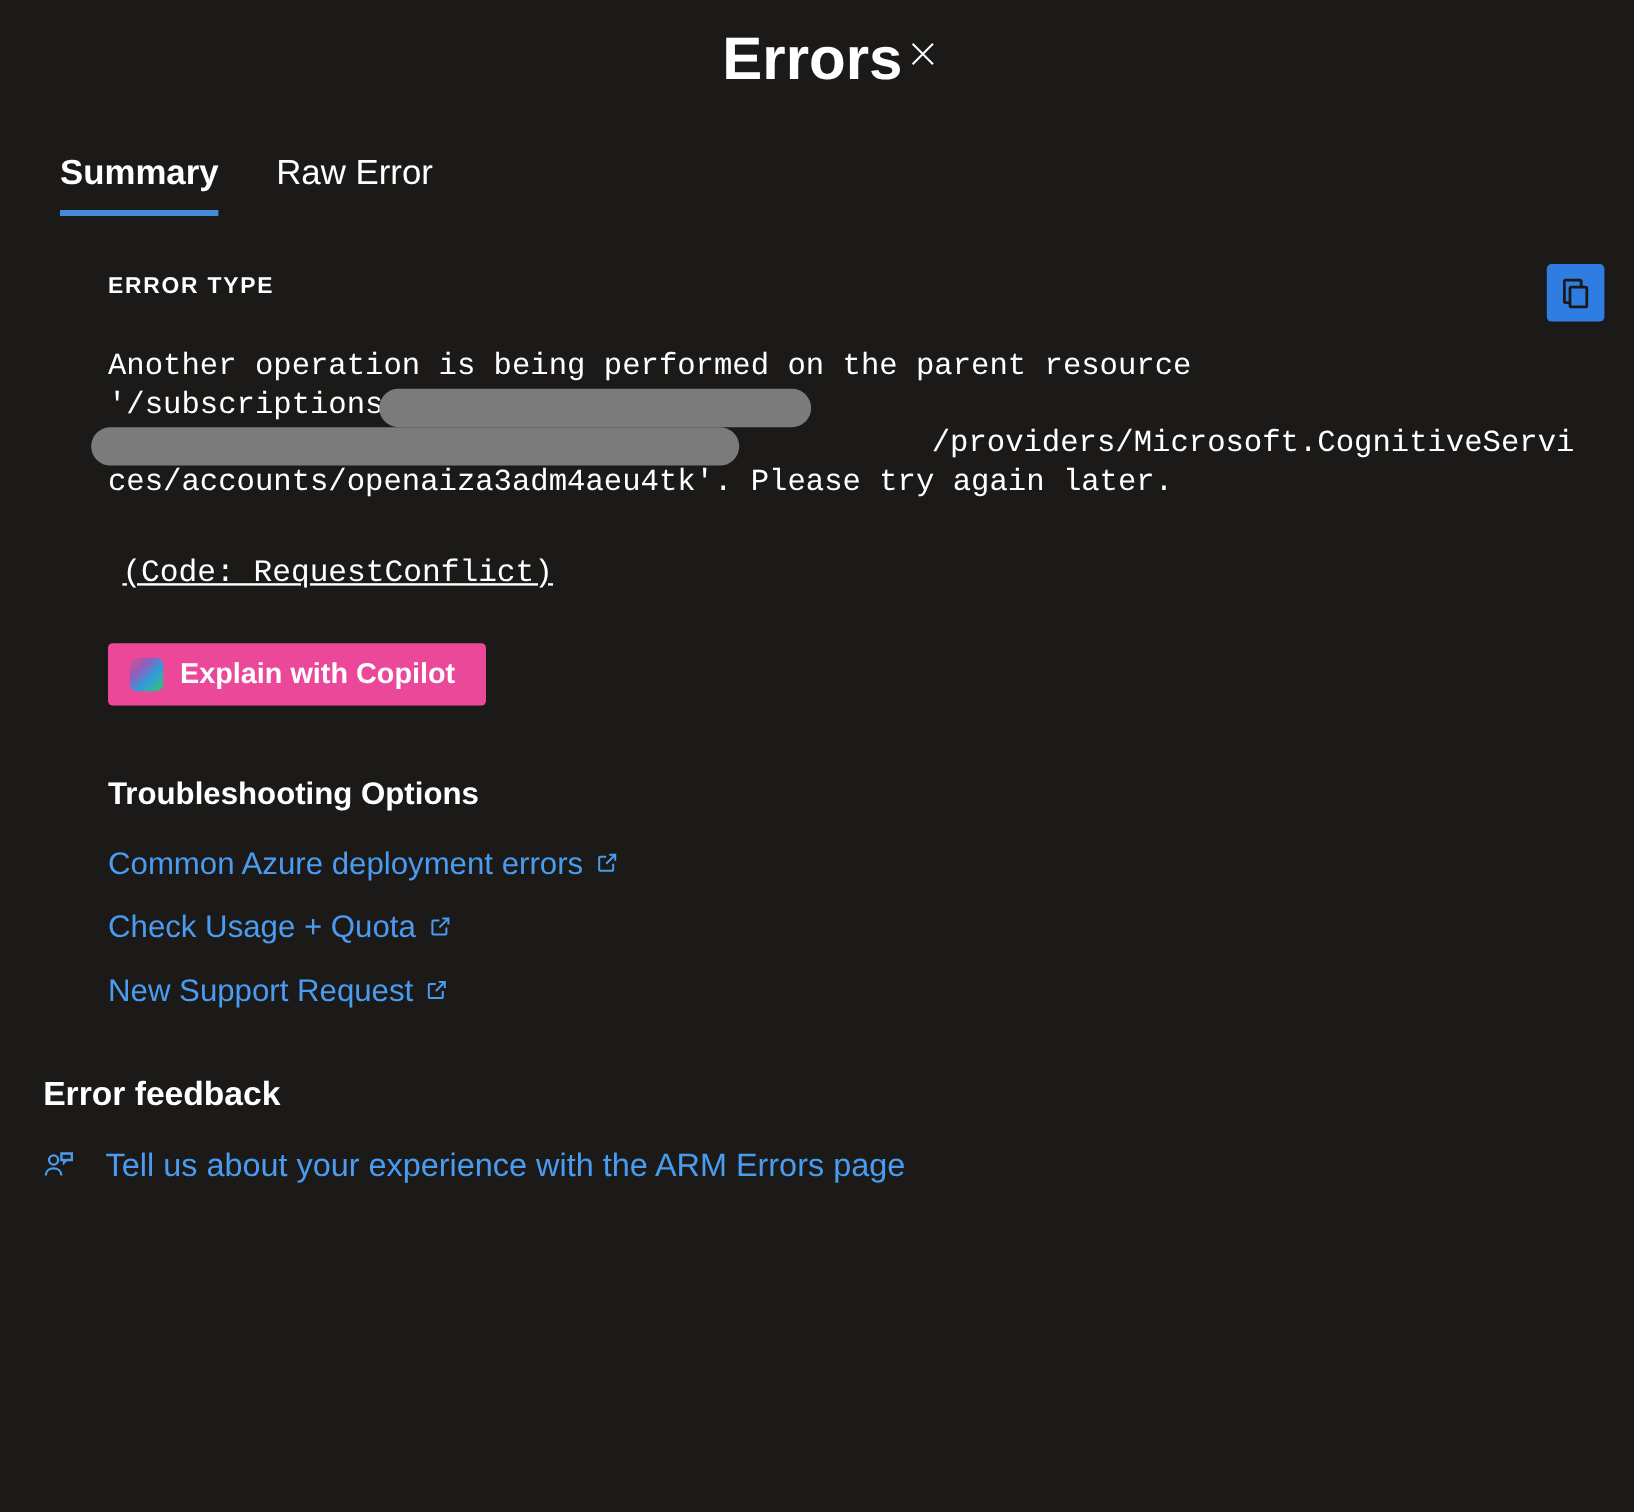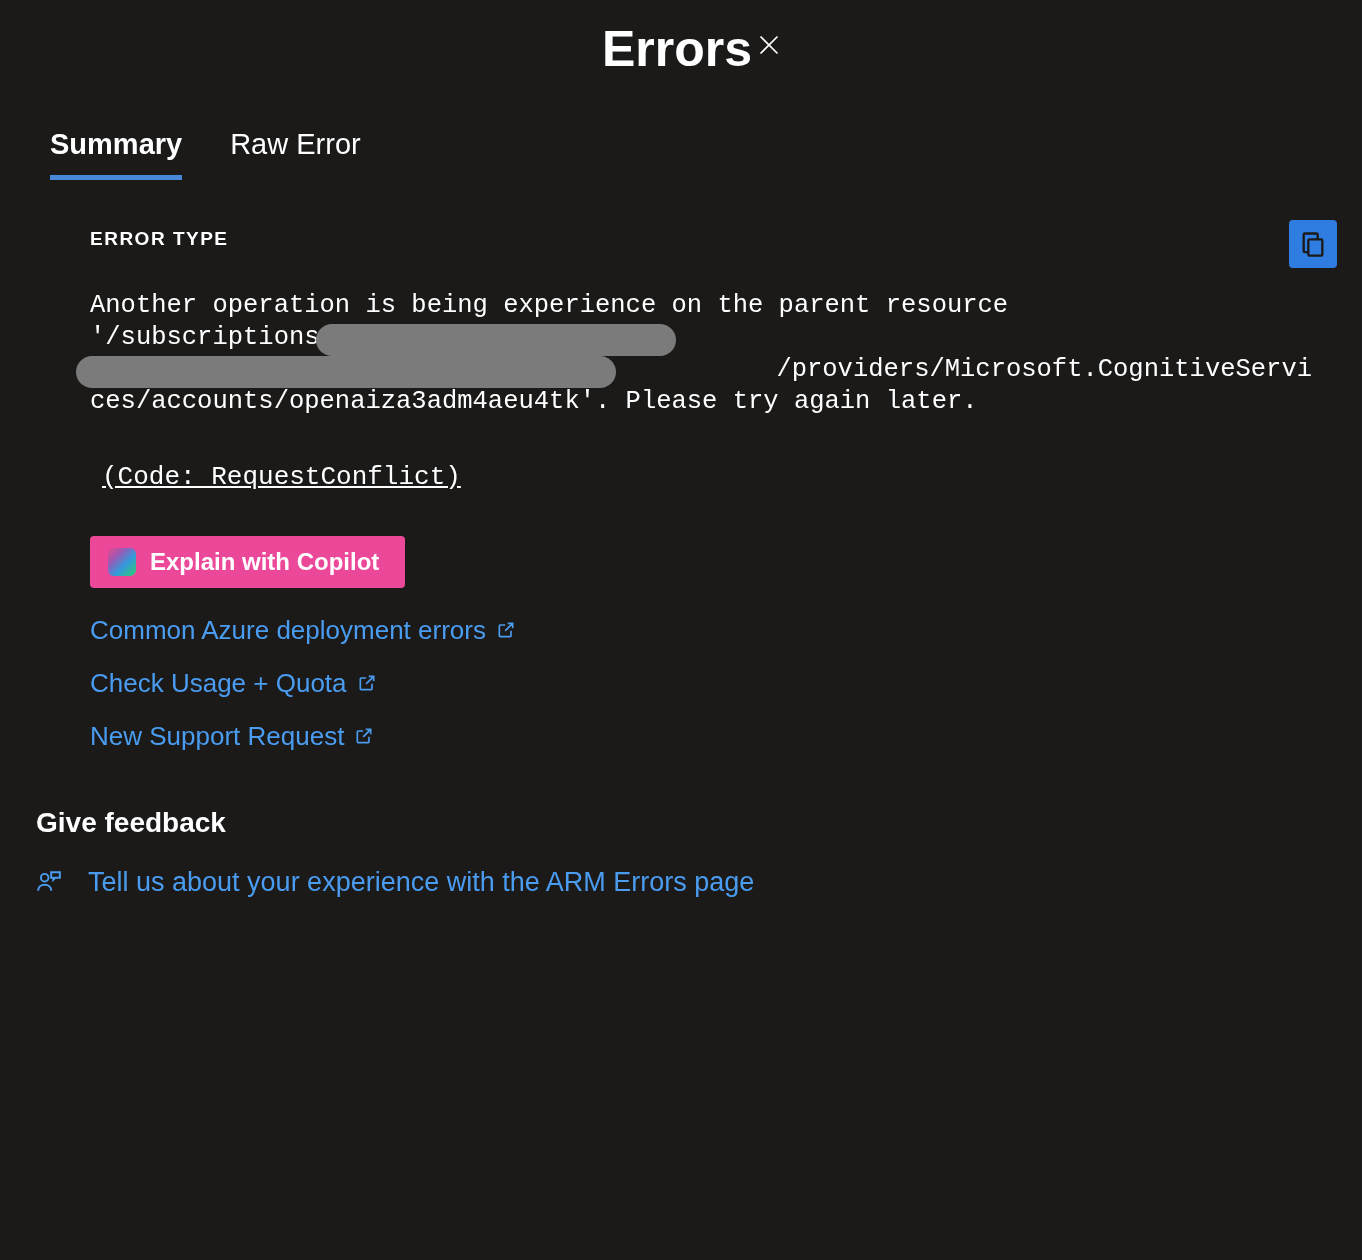--- a/index.html
+++ b/index.html
@@ -204,35 +204,36 @@
     <div class="error-type-label">ERROR TYPE</div>
 
     <div class="copy-btn">
       <svg viewBox="0 0 24 24" fill="none" stroke="#1b1a19" stroke-width="2">
         <rect x="8" y="8" width="12" height="14" rx="1"></rect>
         <path d="M16 8V4a1 1 0 0 0-1-1H5a1 1 0 0 0-1 1v14a1 1 0 0 0 1 1h3"></path>
       </svg>
     </div>
 
     <div class="error-body">
-      <div class="error-text">Another operation is being experience on the parent resource</div>
+      <div class="error-text">Another operation is being performed on the parent resource</div>
       <div class="error-text">'/subscriptions</div>
       <div class="redact r1"></div>
       <div class="redact r2"></div>
       <div class="error-text" style="text-align:right; padding-right:10px;">/providers/Microsoft.CognitiveServi</div>
       <div class="error-text">ces/accounts/openaiza3adm4aeu4tk'. Please try again later.</div>
     </div>
 
     <div class="code-line"> (Code: RequestConflict)</div>
 
     <div class="copilot-btn">
       <span class="copilot-icon"></span>
       <span>Explain with Copilot</span>
     </div>
 
+    <div class="section-heading">Troubleshooting Options</div>
 
     <div class="links">
       <div class="link">
         <span>Common Azure deployment errors</span>
         <svg class="ext-icon" viewBox="0 0 24 24" fill="none" stroke="#4a9cf0" stroke-width="2">
           <path d="M14 4h6v6M20 4l-9 9M18 13v6a1 1 0 0 1-1 1H5a1 1 0 0 1-1-1V7a1 1 0 0 1 1-1h6"></path>
         </svg>
       </div>
       <div class="link">
         <span>Check Usage + Quota</span>
@@ -243,21 +244,21 @@
       <div class="link">
         <span>New Support Request</span>
         <svg class="ext-icon" viewBox="0 0 24 24" fill="none" stroke="#4a9cf0" stroke-width="2">
           <path d="M14 4h6v6M20 4l-9 9M18 13v6a1 1 0 0 1-1 1H5a1 1 0 0 1-1-1V7a1 1 0 0 1 1-1h6"></path>
         </svg>
       </div>
     </div>
   </div>
 
   <div class="feedback">
-    <div class="feedback-heading">Give feedback</div>
+    <div class="feedback-heading">Error feedback</div>
     <div class="feedback-link">
       <svg viewBox="0 0 24 24" fill="none" stroke="#4a9cf0" stroke-width="1.8">
         <circle cx="8" cy="8" r="3.5"></circle>
         <path d="M2 20c0-3.5 2.7-5.5 6-5.5s6 2 6 5.5"></path>
         <path d="M14 3h8v5h-4l-2 2v-2h-2z"></path>
       </svg>
       <span>Tell us about your experience with the ARM Errors page</span>
     </div>
   </div>
 </div>

